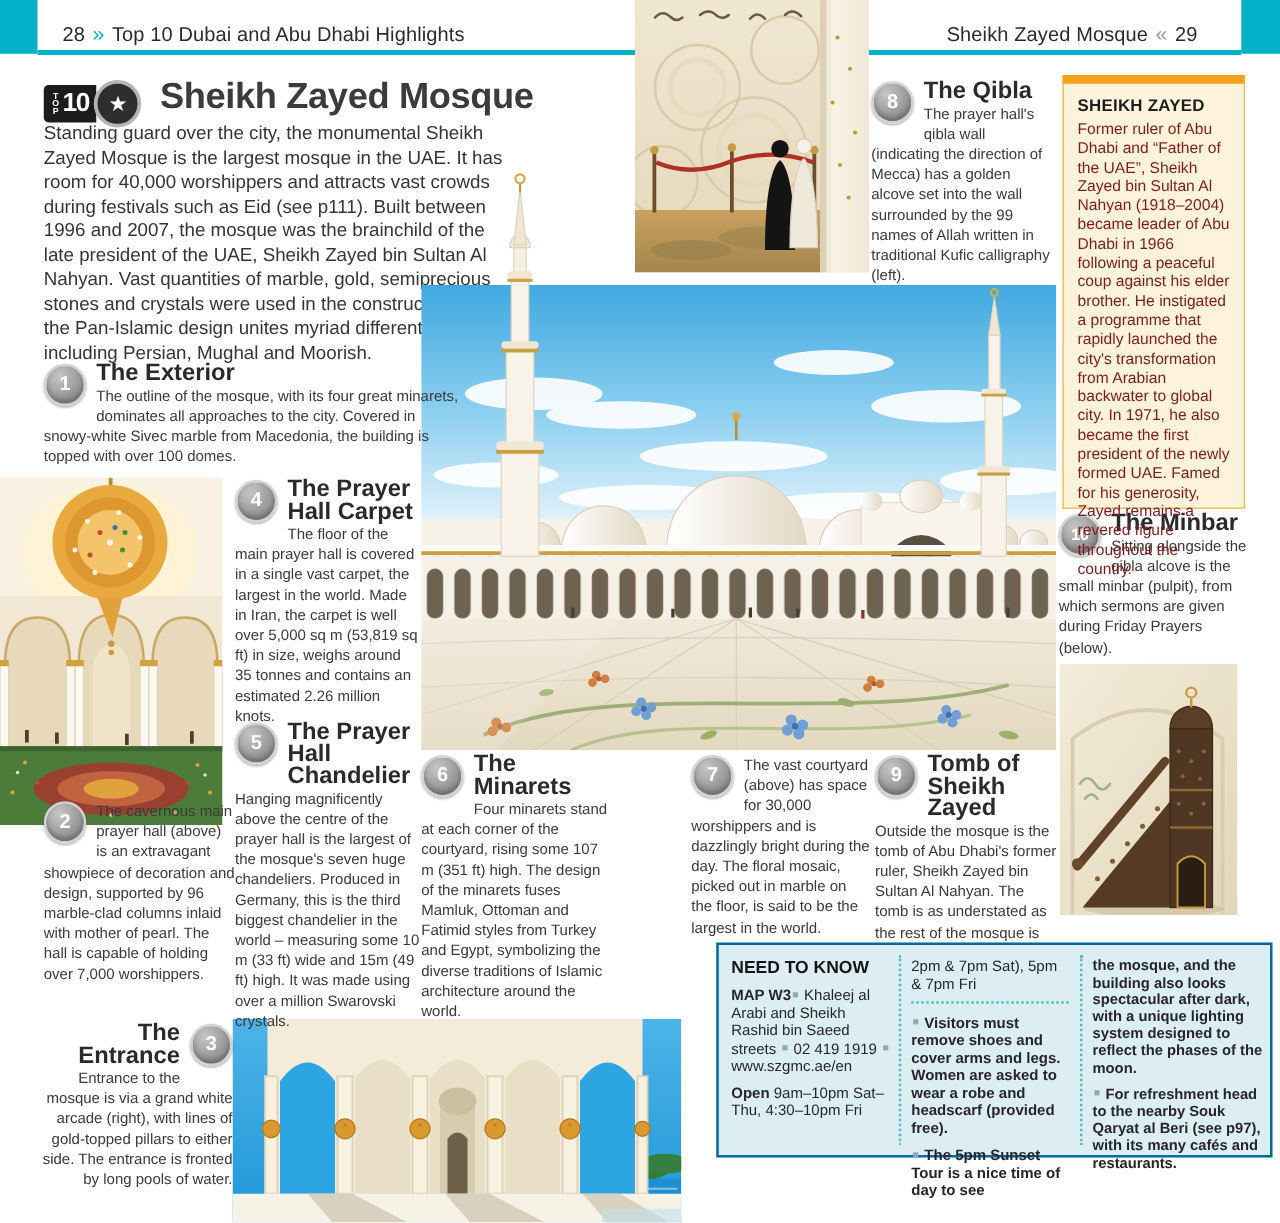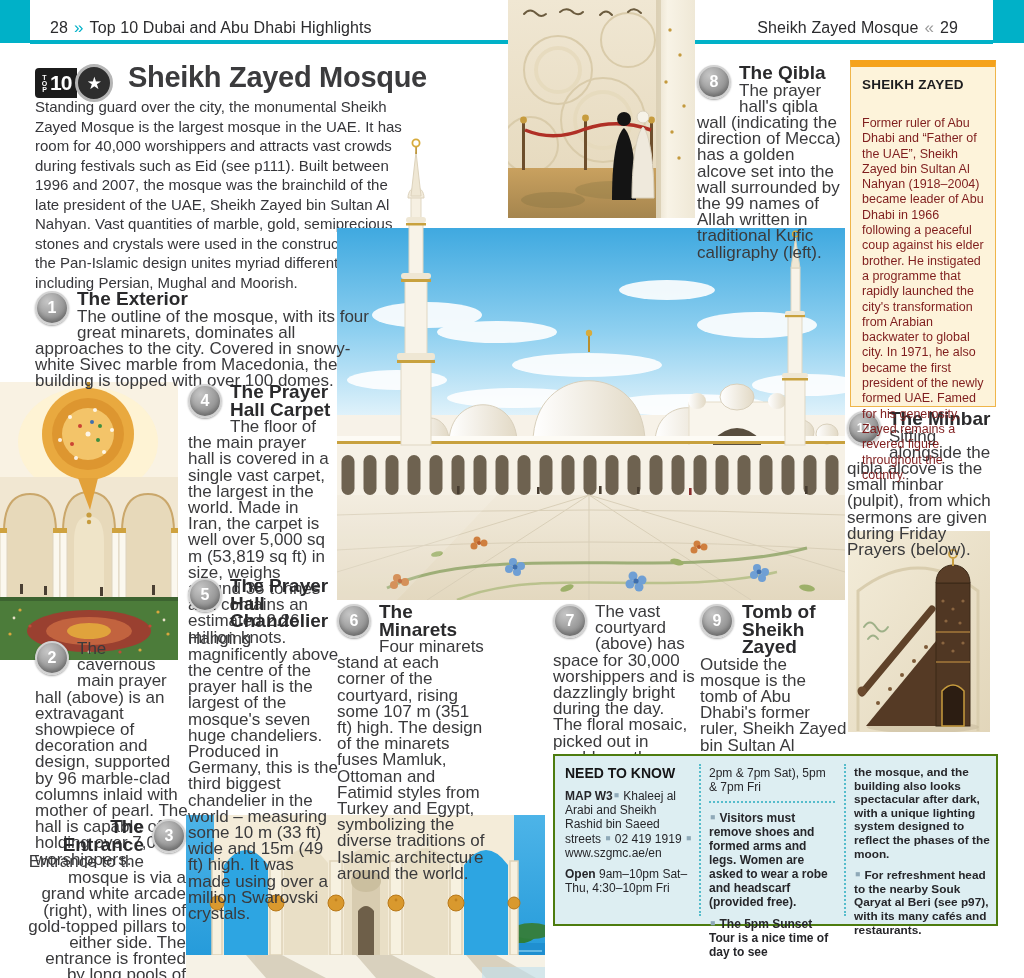--- a/index.html
+++ b/index.html
@@ -24,28 +24,28 @@
   
   .sec{line-height:16.2px;}
   .badge{width:30px;height:30px;border-radius:50%;color:#fff;font-weight:bold;font-size:16px;
          display:flex;align-items:center;justify-content:center;
          background:radial-gradient(circle at 35% 28%,#c6c6c6,#8d8d8d 72%);
          border:2px solid #d2d2d2;box-shadow:inset 0 -3px 4px rgba(0,0,0,.22),0 1px 2px rgba(0,0,0,.35);}
   .badge.ten{font-size:13px;}
   .bf{float:left;margin:1px 8px 3px 0;}
   .bf-r{float:right;margin:1px 0 3px 8px;}
   .sec-title{font-size:19px;font-weight:bold;color:#2a2a2c;line-height:17.5px;}
-  .sec-body{font-size:17px;line-height:16.2px;color:#3a3a3c;margin-top:1px;}
+  .sec-body{font-size:12px;line-height:16.2px;color:#3a3a3c;margin-top:1px;}
   .alignr{text-align:right;}
   
   .sidebox{background:#fdf3da;border:1px solid #efb54a;border-top:7px solid #f5a21b;box-sizing:border-box;padding:10px 10px 8px 11px;}
-  .sidebox h3{margin:0 0 24px 0;font-size:13.5px;color:#1d1d1f;letter-spacing:.2px;}
+  .sidebox h3{margin:0 0 4px 0;font-size:13.5px;color:#1d1d1f;letter-spacing:.2px;}
   .sidebox p{margin:0;font-size:12.5px;line-height:15.3px;color:#7f1d1d;}
   
-  .ntk{background:#ddeef2;border:2px solid #4d7c0f;box-sizing:border-box;}
+  .ntk{background:#ddeef2;border:2px solid #0369a1;box-sizing:border-box;margin-left:20px;}
   .ntk h3{margin:0 0 8px 0;font-size:14px;color:#151517;}
   .ntk .col{position:absolute;top:10px;font-size:12px;line-height:14px;color:#26262a;}
   .ntk .col p{margin:0 0 7px 0;}
   .ntk .b{font-weight:bold;}
   .ntk .sq{color:#8fa9b8;font-size:8.5px;vertical-align:2px;padding:0 1px;}
   .ntk .vdiv{position:absolute;top:8px;bottom:8px;border-left:2px dotted #55bccb;}
   .ntk .hdot{border:none;border-top:2px dotted #55bccb;margin:5px 0 7px 0;}
   .bold{font-weight:bold;}
   svg{display:block;}
 </style>
@@ -568,21 +568,21 @@
     <div class="vdiv" style="left:144px;"></div>
     <div class="vdiv" style="left:289px;"></div>
     <div class="col" style="left:10px;width:128px;">
       <h3>NEED TO KNOW</h3>
       <p><span class="b">MAP W3</span><span class="sq">■</span><span> Khaleej al Arabi and Sheikh Rashid bin Saeed streets </span><span class="sq">■</span><span> 02 419 1919 </span><span class="sq">■</span><span> www.szgmc.ae/en</span></p>
       <p><span class="b">Open</span><span> 9am–10pm Sat–Thu, 4:30–10pm Fri</span></p>
     </div>
     <div class="col" style="left:154px;width:126px;">
       <p>2pm &amp; 7pm Sat), 5pm &amp; 7pm Fri</p>
       <hr class="hdot">
-      <p class="bold"><span class="sq">■</span><span> Visitors must remove shoes and formed arms and legs. Women are asked to wear a robe and headscarf (provided free).</span></p>
+      <p class="bold"><span class="sq">■</span><span> Visitors must remove shoes and cover arms and legs. Women are asked to wear a robe and headscarf (provided free).</span></p>
       <p class="bold"><span class="sq">■</span><span> The 5pm Sunset Tour is a nice time of day to see</span></p>
     </div>
     <div class="col" style="left:299px;width:136px;font-size:11.8px;line-height:13.6px;">
       <p class="bold">the mosque, and the building also looks spectacular after dark, with a unique lighting system designed to reflect the phases of the moon.</p>
       <p class="bold"><span class="sq">■</span><span> For refreshment head to the nearby Souk Qaryat al Beri (see p97), with its many cafés and restaurants.</span></p>
     </div>
   </div>
 
 </div>
 

